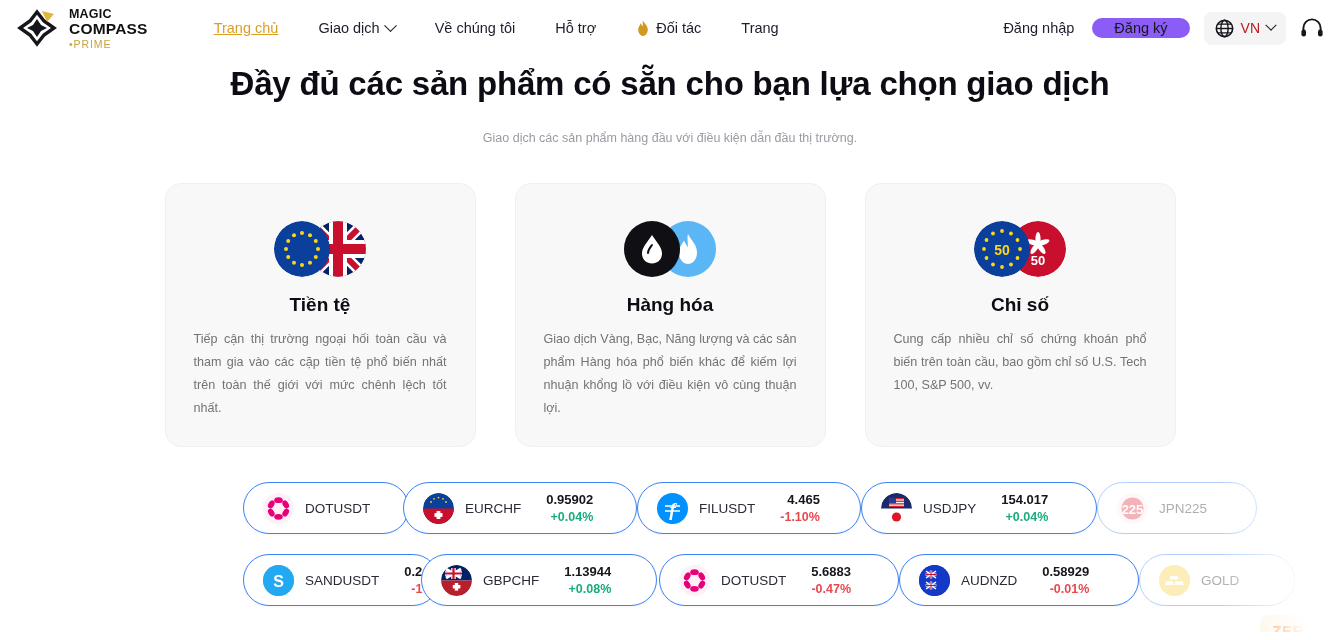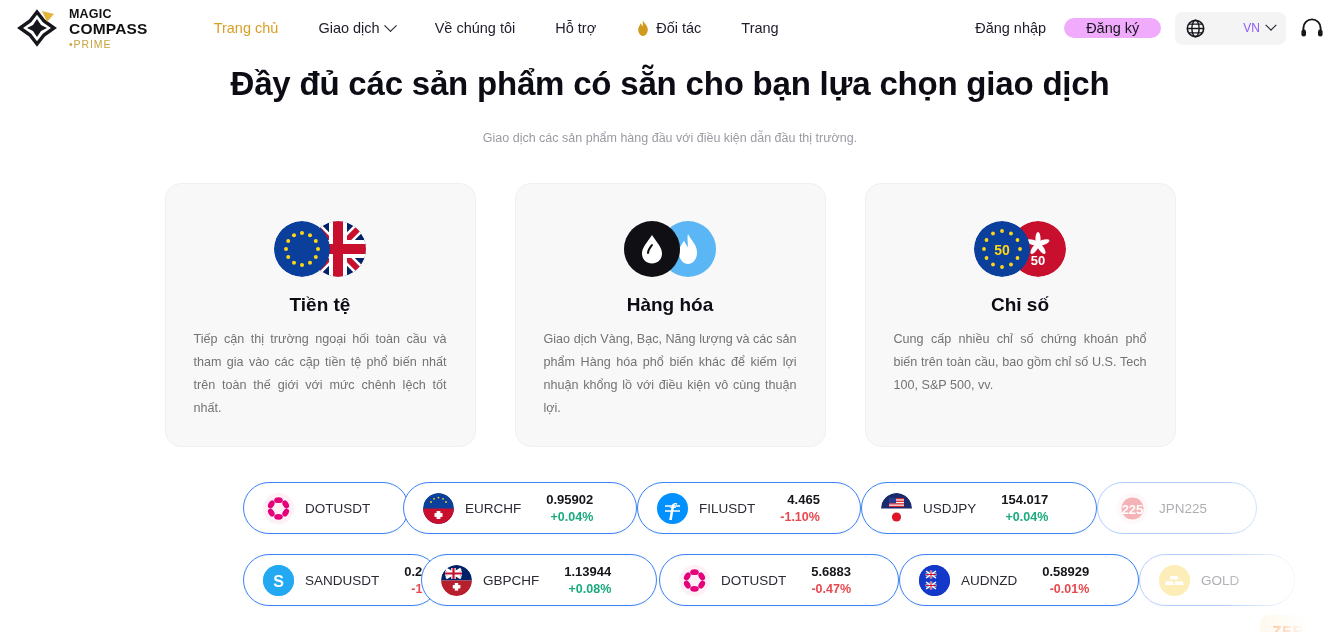--- a/index.html
+++ b/index.html
@@ -28,35 +28,35 @@
   .logo-l1 { font-size: 12.5px; }
   .logo-l2 { font-size: 15.5px; margin-top: 1px; }
   .logo-l3 { font-size: 10.5px; font-weight: 400; color: #c8a23a; letter-spacing: .9px; margin-top: 2px; }
 
   .nav { display: flex; align-items: center; gap: 0; margin-left: 46px; }
   .nav-item {
     display: flex; align-items: center; gap: 6px;
     font-size: 14.5px; color: #1d1d2b; padding: 6px 20px;
     cursor: pointer; white-space: nowrap;
   }
-  .nav-item.active { color: #d99f24; }
+  .nav-item.active { color: #d99f24; text-decoration: underline; }
   .chev { display: inline-block; width: 9px; height: 9px; border-right: 1.6px solid #1d1d2b; border-bottom: 1.6px solid #1d1d2b; transform: rotate(45deg) translate(-2px,-2px); }
 
   .header-right { margin-left: auto; display: flex; align-items: center; gap: 14px; }
   .login-btn { font-size: 14.5px; color: #1d1d2b; cursor: pointer; padding: 6px 4px; }
   .signup-btn {
-    background: #f0abfc; color: #17171c; font-size: 14.5px;
+    background: #8b5cf6; color: #17171c; font-size: 14.5px;
     border: none; border-radius: 22px; padding: 2px 22px; cursor: pointer;
     font-family: "Liberation Sans", sans-serif;
   }
   .lang-box {
     display: flex; align-items: center; gap: 7px;
     background: #f4f4f5; border-radius: 8px; padding: 7px 11px; cursor: pointer;
   }
-  .lang-label { font-size: 12px; color: #8b5cf6; margin-left: 31px; }
+  .lang-label { font-size: 14px; color: #b91c1c; }
   .support-icon { cursor: pointer; display: flex; align-items: center; }
 
   
   .hero { text-align: center; padding-top: 8px; }
   .hero h1 {
     font-size: 33px; font-weight: 700; color: #0c0c14;
     letter-spacing: -.2px; line-height: 1.22;
   }
   .hero p { font-size: 12.5px; color: #9a9aa4; margin-top: 27px; }
 

